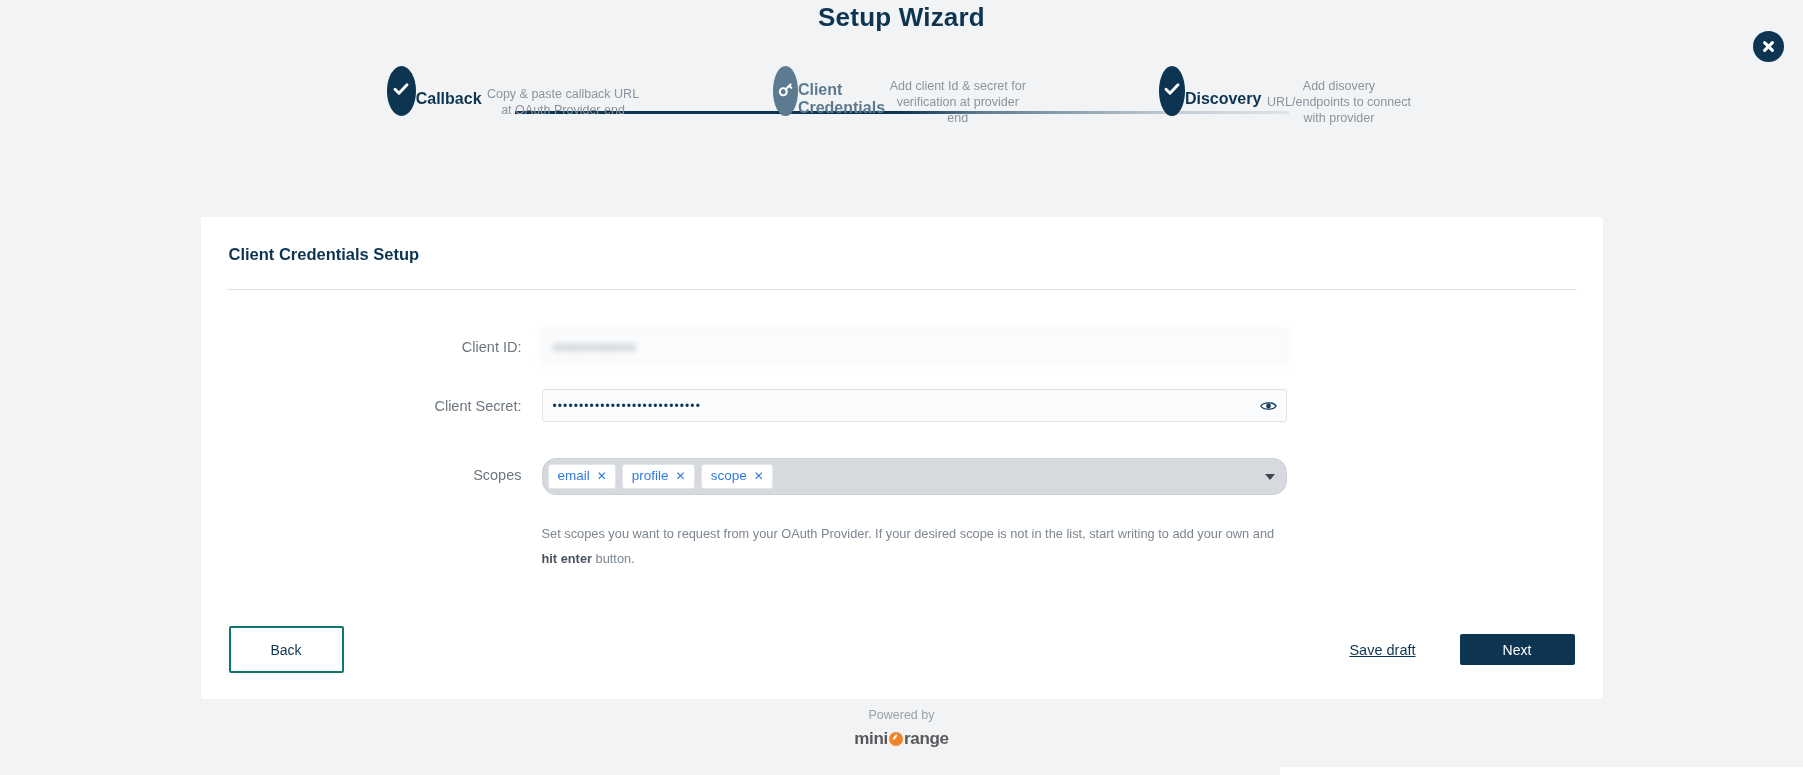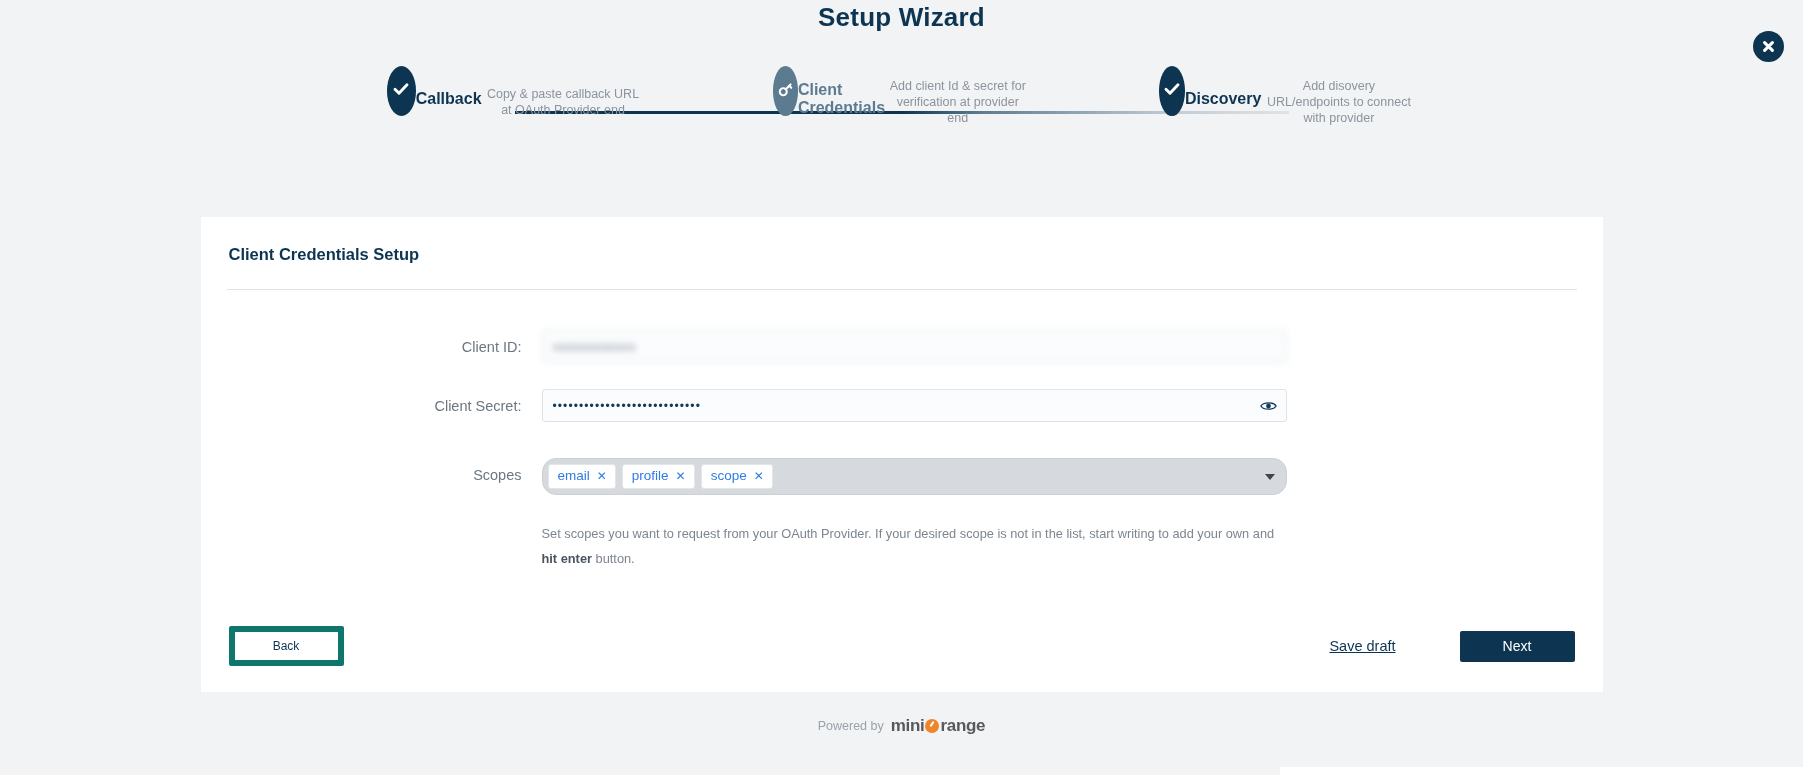--- a/index.html
+++ b/index.html
@@ -242,33 +242,33 @@
   
   .btn-row {
     display: flex;
     align-items: center;
     justify-content: space-between;
     margin-top: 55px;
     padding: 0 2px;
   }
   .btn-back {
     width: 115px;
-    height: 40px;
-    border: 6px solid #0f766e;
+    height: 47px;
+    border: 2px solid #0f766e;
     background: #ffffff;
     color: #0d3551;
-    font-size: 12px;
+    font-size: 14px;
     border-radius: 2px;
     cursor: pointer;
     font-family: "Liberation Sans", sans-serif;
   }
   .right-group {
     display: flex;
     align-items: center;
-    gap: 64px;
+    gap: 44px;
   }
   .save-draft {
     font-size: 14.5px;
     color: #0d3551;
     text-decoration: underline;
     cursor: pointer;
   }
   .btn-next {
     width: 115px;
     height: 31px;
@@ -280,21 +280,22 @@
     cursor: pointer;
     font-family: "Liberation Sans", sans-serif;
   }
 
   
   .powered {
     display: flex;
     align-items: center;
     justify-content: center;
     gap: 7px;
-    margin-top: 24px;
+    margin-top: 9px;
+    flex-direction: column;
   }
   .powered-text {
     font-size: 12.5px;
     color: #9aa2ab;
   }
   .brand {
     display: flex;
     align-items: center;
     font-size: 17px;
     font-weight: bold;

